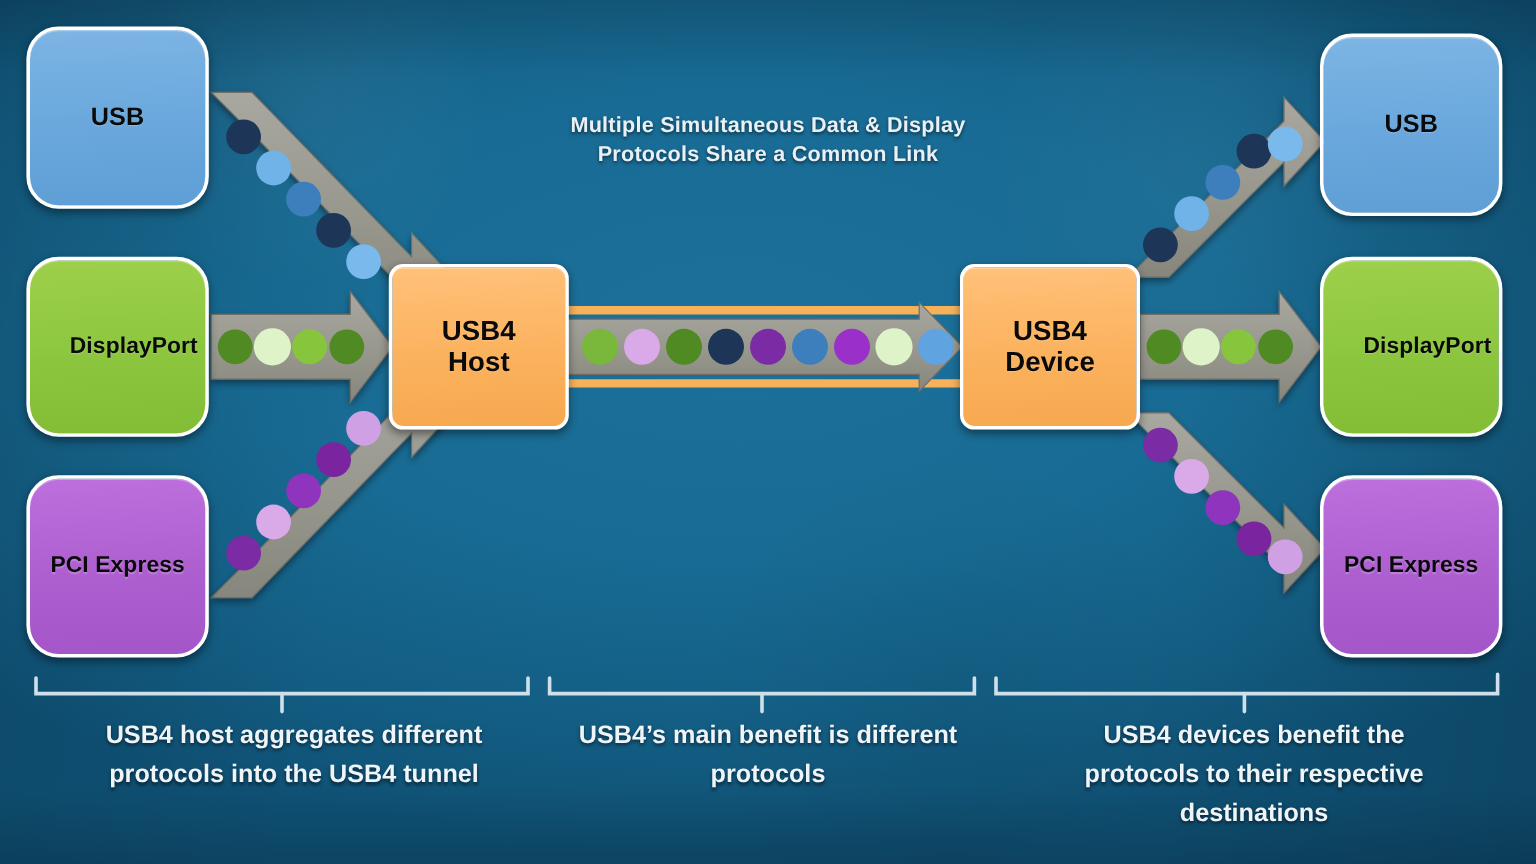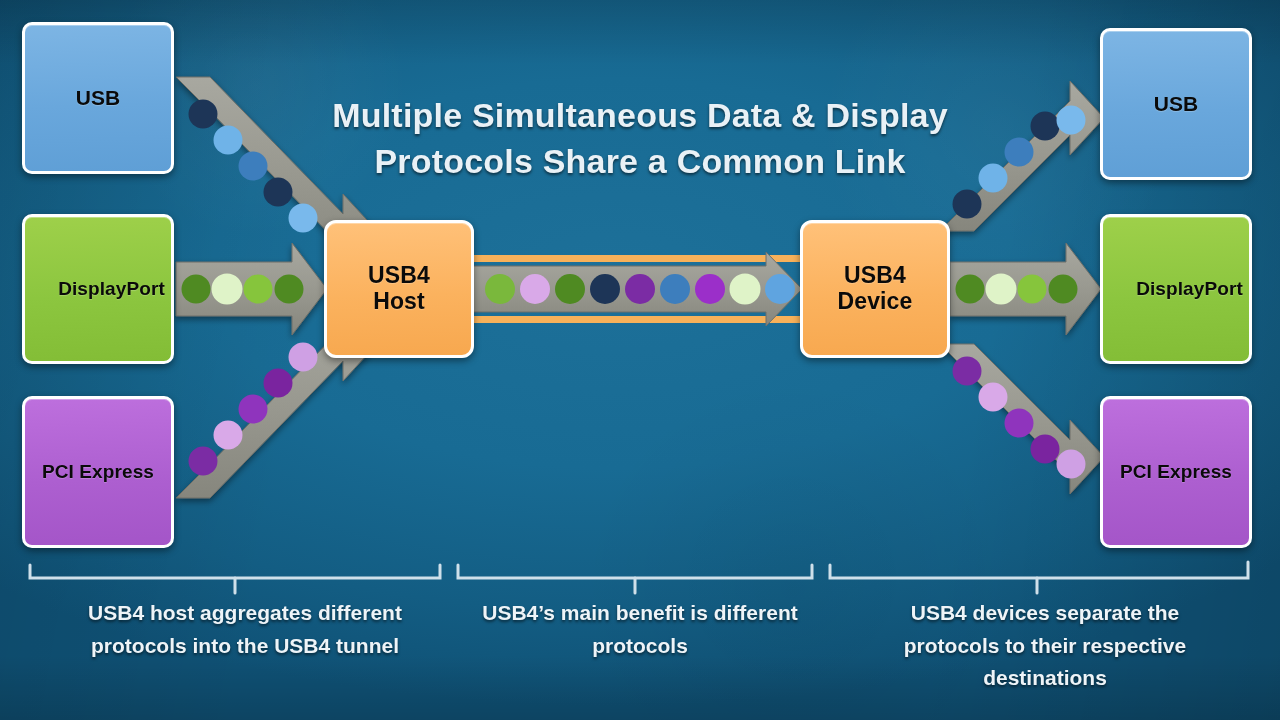--- a/index.html
+++ b/index.html
@@ -44,21 +44,21 @@
     inset: 0;
   }
   svg.layer { z-index: 2; }
   .boxlayer { z-index: 3; }
   .textlayer { z-index: 4; }
 
   
   .node {
     position: absolute;
     box-sizing: border-box;
-    border-radius: 10px;
+    border-radius: 27px;
     border: 3px solid #ffffff;
     display: flex;
     align-items: center;
     justify-content: center;
     text-align: center;
     color: #0a0a0a;
     font-weight: bold;
     letter-spacing: 0.1px;
     box-shadow: 0 3px 7px rgba(0,0,0,0.42), inset 0 1px 0 rgba(255,255,255,0.35);
     text-shadow: 0 1px 1px rgba(255,255,255,0.22);
@@ -82,21 +82,21 @@
   .node .lbl { display: block; }
 
   
   #title {
     position: absolute;
     left: 330px;
     top: 92px;
     width: 620px;
     text-align: center;
     color: #e9f1f6;
-    font-size: 34px;
+    font-size: 18px;
     font-weight: bold;
     line-height: 1.36;
     text-shadow: 0 2px 3px rgba(0,0,0,0.55);
     letter-spacing: 0.2px;
   }
   #title .t-line { display: block; }
 
   
   .caption {
     position: absolute;
@@ -272,18 +272,18 @@
       <span class="c-line">USB4 host aggregates different</span>
       <span class="c-line">protocols into the USB4 tunnel</span>
     </div>
 
     <div class="caption" id="cap-mid">
       <span class="c-line">USB4’s main benefit is different</span>
       <span class="c-line">protocols</span>
     </div>
 
     <div class="caption" id="cap-right">
-      <span class="c-line">USB4 devices separate the</span>
+      <span class="c-line">USB4 devices benefit the</span>
       <span class="c-line">protocols to their respective</span>
       <span class="c-line">destinations</span>
     </div>
   </div>
 </div>
 
 </body></html>

